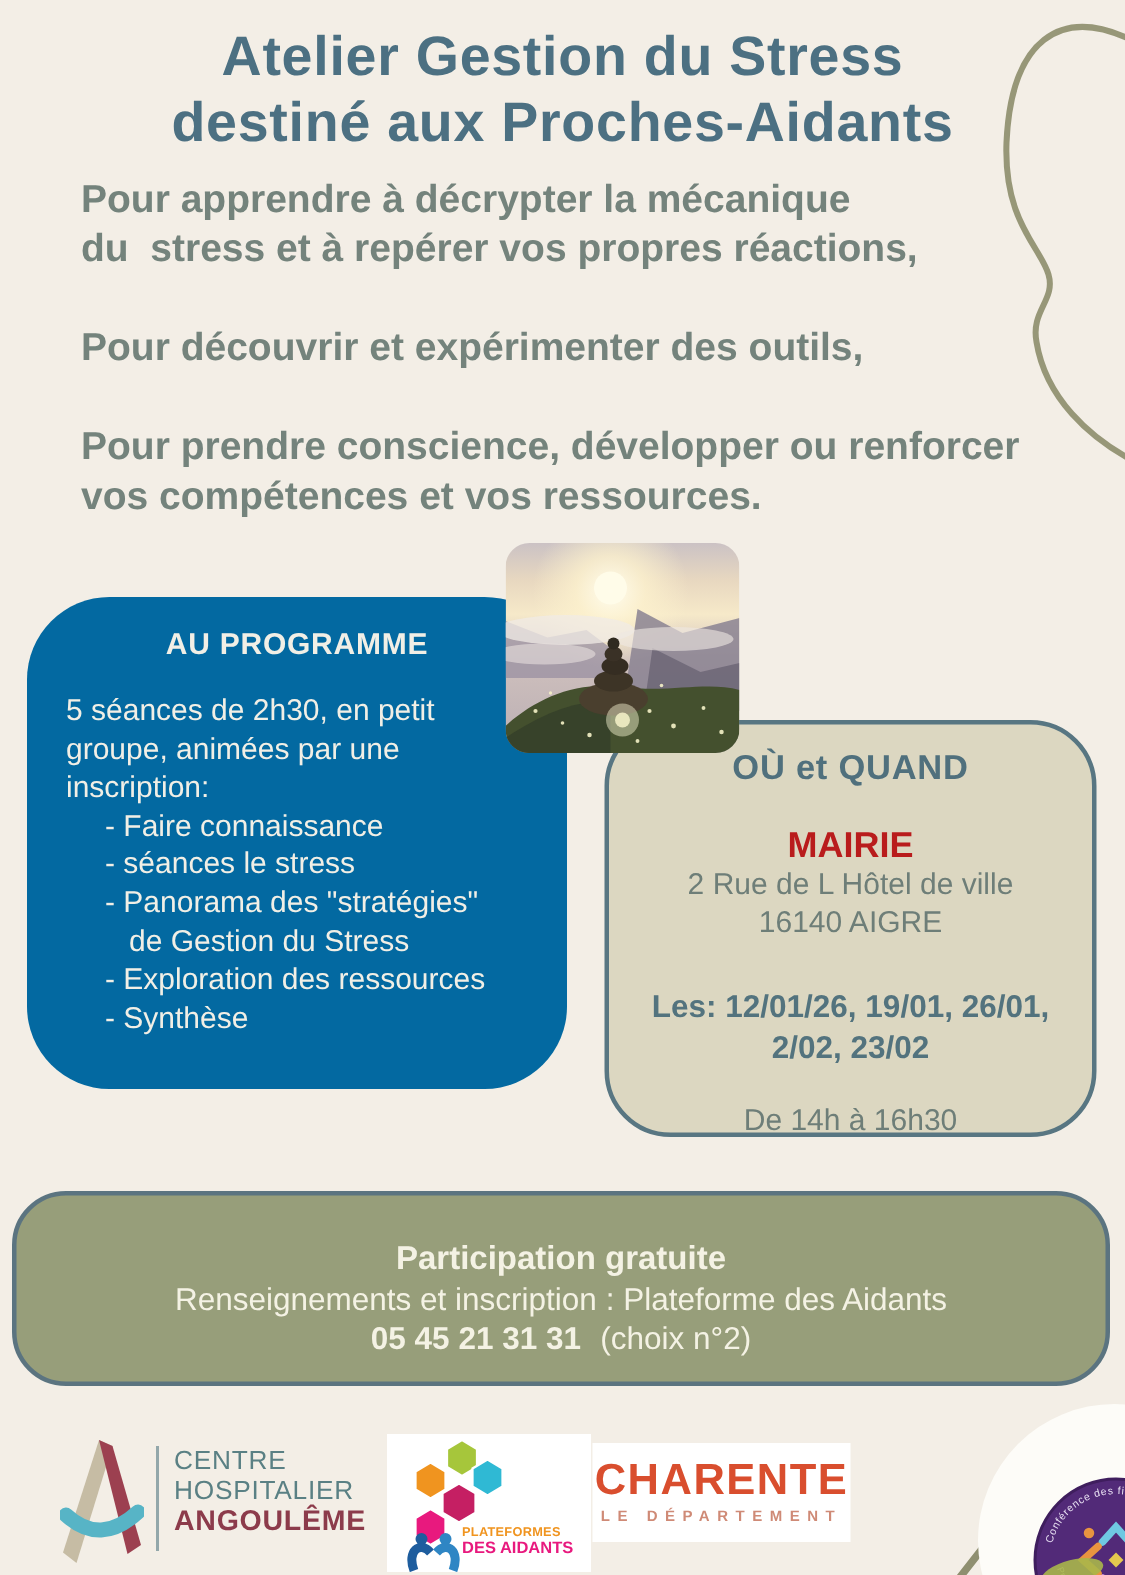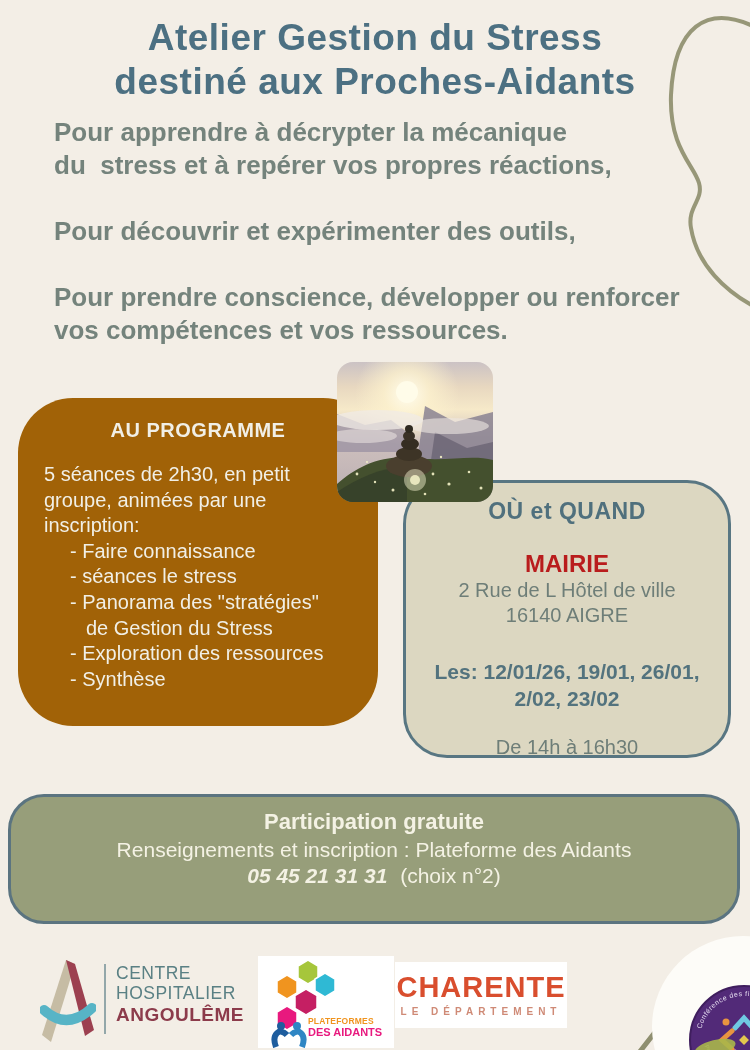--- a/index.html
+++ b/index.html
@@ -15,45 +15,45 @@
   .green-blob{position:absolute;left:694px;top:1040px;width:42px;height:16px;background:#a9b64a;border-radius:50%;transform:rotate(-14deg);z-index:6;opacity:.9;}
   
   .title{position:absolute;top:16px;left:0;width:100%;text-align:center;
     color:#4c7082;font-weight:700;font-size:37px;line-height:1.2;letter-spacing:.5px;}
   
   .intro{position:absolute;left:54px;top:116px;width:680px;color:#74837c;font-size:26px;line-height:1.27;}
   .intro .para{margin-bottom:33px;font-weight:bold;}
   .intro .line{white-space:pre-wrap;}
   
   .prog-box{position:absolute;left:18px;top:398px;width:360px;height:328px;
-    background:#a16207;border-radius:55px;color:#f1efe6;z-index:1;}
+    background:#0369a1;border-radius:55px;color:#f1efe6;z-index:1;}
   .prog-heading{text-align:center;margin-top:21px;font-size:20px;font-weight:700;letter-spacing:.5px;}
   .prog-body{margin:20px 0 0 26px;font-size:20px;line-height:1.28;width:310px;}
   .prog-items{margin-left:26px;margin-top:0;}
   .prog-item{white-space:pre-wrap;}
   .prog-item.cont{padding-left:16px;}
   
   .photo{position:absolute;left:337px;top:362px;width:156px;height:140px;
     border-radius:16px;overflow:hidden;z-index:3;}
   
   .ou-box{position:absolute;left:403px;top:480px;width:328px;height:278px;box-sizing:border-box;
     background:#dcd7c1;border:3px solid #587682;border-radius:44px;z-index:2;text-align:center;}
   .ou-heading{margin-top:15px;font-size:23px;font-weight:700;color:#50707d;letter-spacing:.5px;}
   .ou-venue{margin-top:25px;font-size:24px;font-weight:700;color:#b91c1c;}
   .ou-addr{font-size:20px;color:#6e7e78;line-height:1.25;}
   .ou-dates{margin:30px auto 0;width:300px;font-size:21px;font-weight:700;color:#53737e;line-height:1.3;}
   .ou-time{margin-top:23px;font-size:20px;color:#6e7e78;}
   
   .banner{position:absolute;left:8px;top:794px;width:732px;height:130px;box-sizing:border-box;
     background:#979e7a;border:3px solid #5b7480;border-radius:36px;
     text-align:center;color:#f4f2e4;z-index:1;}
-  .banner-l1{margin-top:12px;font-size:22px;font-weight:700;}
+  .banner-l1{margin-top:29px;font-size:22px;font-weight:700;}
   .banner-l2{margin-top:3px;font-size:21px;}
   .banner-l3{margin-top:2px;font-size:21px;}
-  .banner-phone{font-weight:700;font-style:italic;}
+  .banner-phone{font-weight:700;}
   .banner-suffix{margin-left:7px;}
   
   .ch-logo{position:absolute;left:40px;top:956px;width:200px;height:92px;}
   .ch-a{position:absolute;left:0;top:2px;}
   .ch-divider{position:absolute;left:64px;top:8px;width:2px;height:70px;background:#93a7aa;}
   .ch-text{position:absolute;left:76px;top:8px;line-height:1.12;}
   .ch-line{font-size:17.5px;color:#5a8084;letter-spacing:.5px;}
   .ch-line3{font-size:19px;font-weight:700;color:#8c3b4b;letter-spacing:.5px;margin-top:1px;}
   .pf-logo{position:absolute;left:258px;top:956px;width:136px;height:92px;background:#ffffff;}
   .pf-text{position:absolute;left:50px;top:60px;line-height:1.18;}

